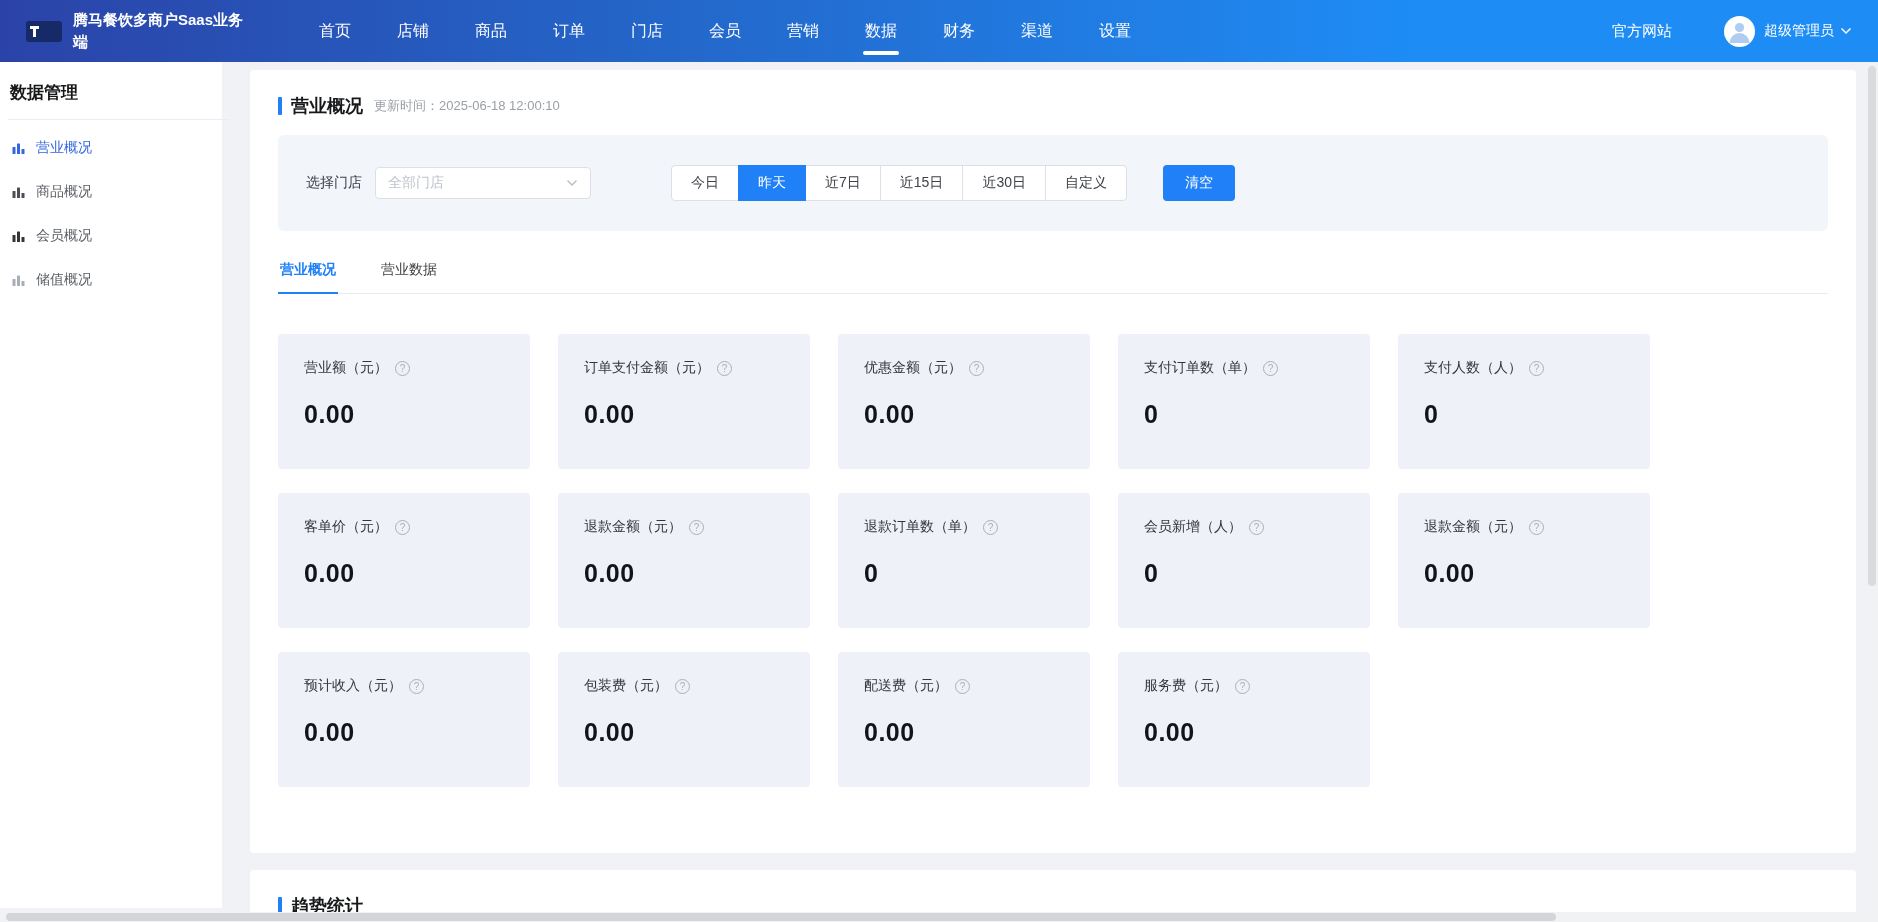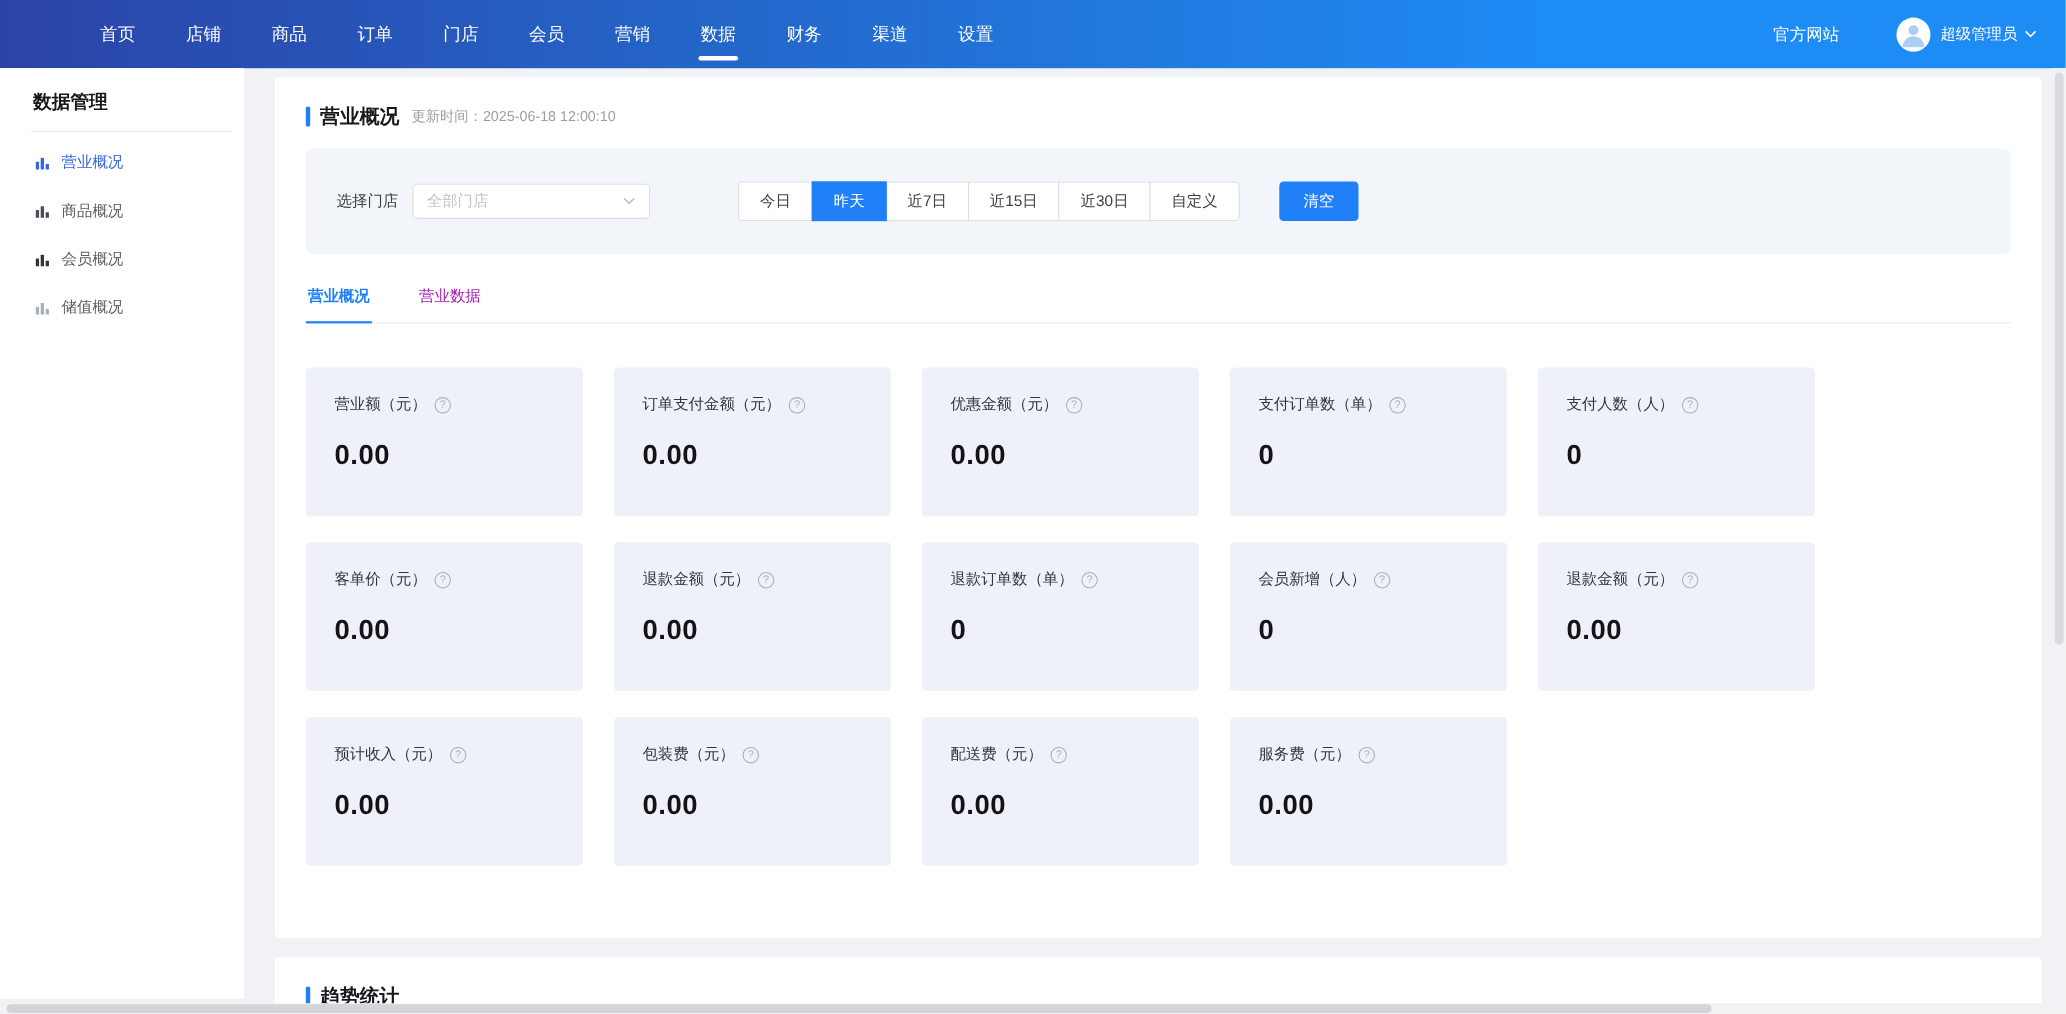--- a/index.html
+++ b/index.html
@@ -31,21 +31,21 @@
   .nav-underline{display:none;position:absolute;bottom:7px;left:50%;transform:translateX(-50%);
                  width:36px;height:4px;border-radius:2px;background:#fff;}
   .nav-item.active .nav-underline{display:block;}
   .nav-right{margin-left:auto;display:flex;align-items:center;}
   .site-link{font-size:15px;cursor:pointer;}
   .avatar{width:31px;height:31px;border-radius:50%;background:#fff;margin-left:52px;
           display:flex;align-items:center;justify-content:center;overflow:hidden;}
   .user-name{margin-left:9px;font-size:14px;cursor:pointer;}
   .user-chevron{margin-left:6px;display:flex;align-items:center;}
   
-  .sidebar{position:absolute;top:62px;left:0;bottom:14px;width:222px;background:#fff;padding:0 28px;}
+  .sidebar{position:absolute;top:62px;left:0;bottom:14px;width:222px;background:#fff;padding:0 8px;}
   .sidebar-title{font-size:17px;font-weight:bold;color:#17181a;padding:19px 2px 15px 2px;}
   .sidebar-divider{height:1px;background:#e9ecf2;margin:0 -16px 6px 0;}
   .sidebar-item{display:flex;align-items:center;padding:13px 4px;font-size:14px;color:#5b5f66;cursor:pointer;}
   .sidebar-item .si-icon{display:flex;align-items:center;margin-right:10px;color:#4a4e57;}
   .sidebar-item.active{color:var(--sidebar-active);}
   
   .main{position:absolute;top:62px;left:222px;right:12px;bottom:0;padding:8px 10px 0 28px;}
   .panel{background:#fff;border-radius:4px;padding:24px 28px;}
   .panel.overview-panel{height:783px;}
   .panel.trend-panel{margin-top:17px;height:120px;}
@@ -66,21 +66,21 @@
   .range-btn{height:36px;padding:0 19px;display:flex;align-items:center;background:#fff;
              border:1px solid #dcdfe6;margin-left:-1px;font-size:14px;color:#3d4046;cursor:pointer;position:relative;}
   .range-btn:first-child{border-radius:4px 0 0 4px;margin-left:0;justify-content:flex-end;}
   .range-btn:last-child{border-radius:0 4px 4px 0;}
   .range-btn.active{background:var(--accent);border-color:var(--accent);color:#fff;z-index:1;}
   .clear-btn{margin-left:36px;height:36px;padding:0 22px;border:none;border-radius:4px;
              background:var(--accent);color:#fff;font-size:14px;cursor:pointer;
              font-family:inherit;display:flex;align-items:center;}
   
   .tabs{margin-top:30px;display:flex;border-bottom:1px solid #e7eaf0;}
-  .tab{padding:0 2px 13px 2px;margin-right:41px;font-size:14px;color:#a21caf;cursor:pointer;
+  .tab{padding:0 2px 13px 2px;margin-right:41px;font-size:14px;color:#404040;cursor:pointer;
        border-bottom:2px solid transparent;margin-bottom:-1px;}
   .tab.active{color:var(--accent);border-bottom-color:var(--accent);font-weight:bold;}
   
   .stats-grid{margin-top:40px;display:grid;grid-template-columns:repeat(5,252px);
               grid-auto-rows:135px;gap:24px 28px;}
   .stat-card{background:#eef1f7;border-radius:4px;padding:25px 26px;}
   .stat-label-row{display:flex;align-items:center;font-size:14px;color:#33363c;}
   .help-icon{width:15px;height:15px;border-radius:50%;border:1px solid #abb0b8;color:#abb0b8;
              font-size:10px;display:flex;align-items:center;justify-content:center;
              margin-left:7px;cursor:pointer;flex:none;}
@@ -88,20 +88,28 @@
   
   .vscroll{position:absolute;top:62px;right:0;bottom:10px;width:12px;background:#f1f2f4;}
   .vscroll-thumb{position:absolute;top:4px;left:2px;width:8px;height:520px;border-radius:4px;background:#d9dbde;}
   .hscroll{position:absolute;left:0;right:0;bottom:0;height:10px;background:#f1f2f4;}
   .hscroll-thumb{position:absolute;left:6px;top:1px;width:1550px;height:8px;border-radius:4px;background:#d3d5d9;}
 </style>
 </head>
 <body>
 
 <header class="topnav">
+  <div class="brand">
+    <div class="logo">
+      <svg width="11" height="13" viewBox="0 0 11 13">
+        <path d="M1 1 h9 v3 h-3 v8 h-3 v-8 h-3 z" fill="#ffffff"></path>
+      </svg>
+    </div>
+    <div class="brand-title">腾马餐饮多商户Saas业务端</div>
+  </div>
   <nav class="nav-items" id="nav-items">
       <div class="nav-item">
     <span>首页</span>
 
   </div>
       <div class="nav-item">
     <span>店铺</span>
 
   </div>
       <div class="nav-item">

